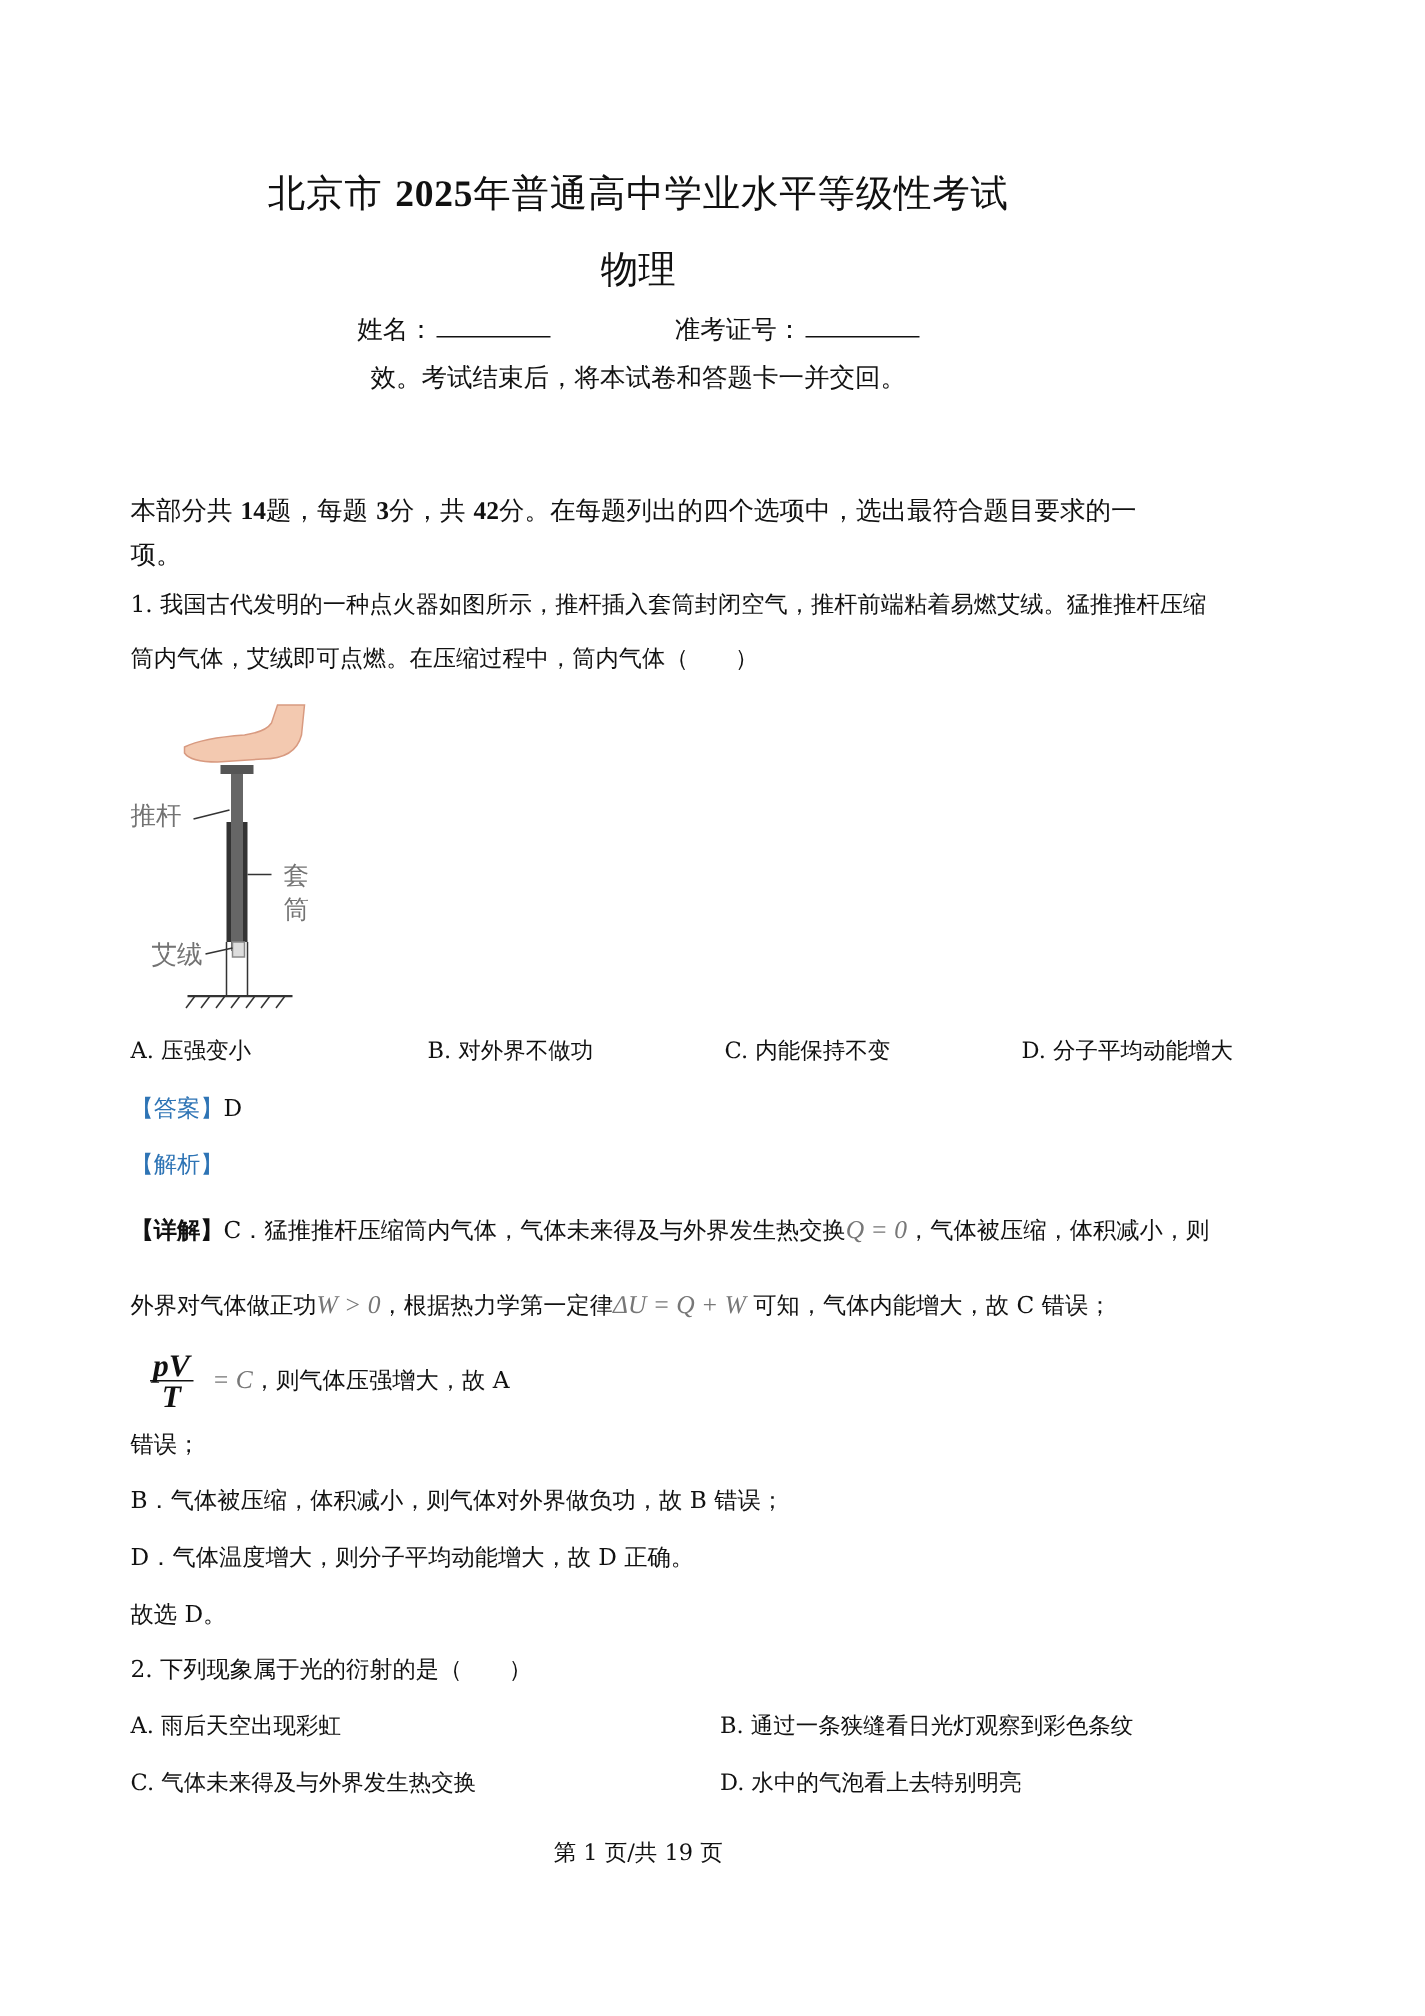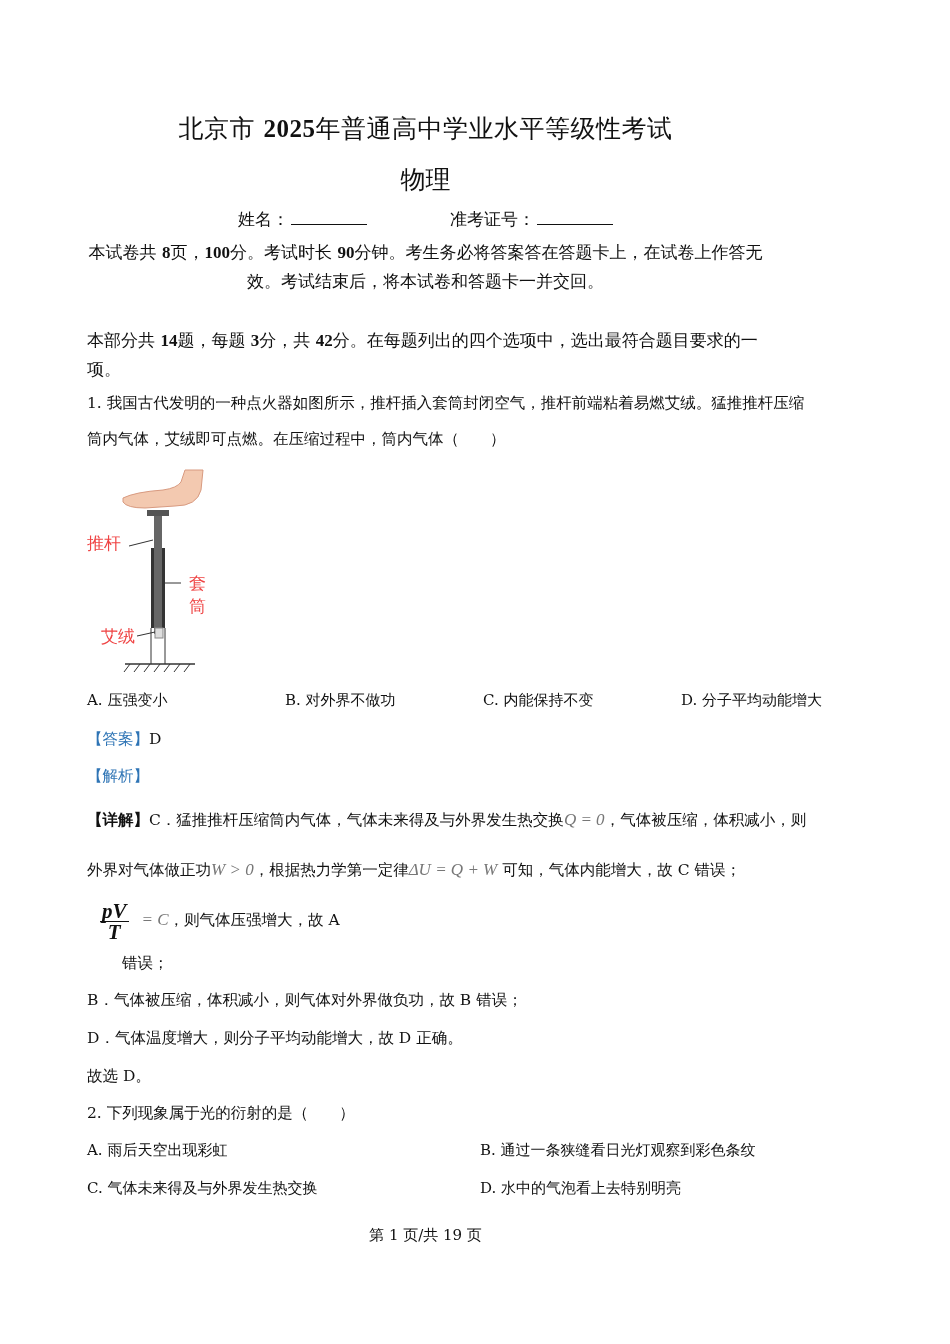--- a/index.html
+++ b/index.html
@@ -19,41 +19,38 @@
   .para { left: 87px; width: 790px; font-size: 17px; line-height: 29px; }
   .num { font-family: "Liberation Serif", serif; font-weight: bold; }
   .q { font-size: 15.5px; line-height: 20px; }
   .label-blue { color: #2e74b5; }
   .opt { position: absolute; font-size: 15px; }
   .formula { font-family: "Liberation Serif", serif; font-style: italic; color: #777; font-size: 17px; }
   .frac { display: inline-block; vertical-align: middle; text-align: center; font-family: "Liberation Serif", serif; font-style: italic; font-size: 21px; line-height: 20px; margin: 0 13px; }
   .frac .top { display: block; border-bottom: 1.5px solid #111; padding: 0 2px; font-weight: bold; }
   .frac .bot { display: block; font-weight: bold; }
   .figure { left: 85px; top: 468px; width: 120px; height: 205px; }
-  .fig-label { position: absolute; font-size: 17px; font-family: "DejaVu Sans", sans-serif; color: #ef4444; }
+  .fig-label { position: absolute; font-size: 17px; font-family: "DejaVu Sans", sans-serif; color: #737373; }
   .footer { top: 1226px; font-size: 15px; }
 </style>
 </head>
 <body>
 
 <div class="abs center title">
   <span>北京市 </span><b>2025</b><span>年普通高中学业水平等级性考试</span>
 </div>
 <div class="abs center subject">物理</div>
 
 <div class="abs center namerow">
   <span>姓名：</span><span class="blank"></span>
   <span class="gap"></span>
   <span>准考证号：</span><span class="blank"></span>
 </div>
 
 <div class="abs center" style="top:238px;font-size:17px;line-height:29px;">
-  <div>
-    <span>本试卷共 </span><span class="num">8</span><span>页，</span><span class="num">100</span><span>分。考试时长 </span><span class="num">90</span><span>分钟。考生务必将答案答在答题卡上，在试卷上作答无</span>
-  </div>
   <div>效。考试结束后，将本试卷和答题卡一并交回。</div>
 </div>
 
 <div class="abs para" style="top:326px;">
   <span>本部分共 </span><span class="num">14</span><span>题，每题 </span><span class="num">3</span><span>分，共 </span><span class="num">42</span><span>分。在每题列出的四个选项中，选出最符合题目要求的一</span><br>
   <span>项。</span>
 </div>
 
 <div class="abs para q" style="top:393px;">1. 我国古代发明的一种点火器如图所示，推杆插入套筒封闭空气，推杆前端粘着易燃艾绒。猛推推杆压缩</div>
 <div class="abs para q" style="top:429px;">筒内气体，艾绒即可点燃。在压缩过程中，筒内气体（　　）</div>
@@ -103,21 +100,21 @@
 
 <div class="abs para q" style="top:810px;">
   <span style="font-weight:bold;">【详解】</span><span>C．猛推推杆压缩筒内气体，气体未来得及与外界发生热交换</span><span class="formula">Q = 0</span><span>，气体被压缩，体积减小，则</span>
 </div>
 <div class="abs para q" style="top:860px;">
   <span>外界对气体做正功</span><span class="formula">W &gt; 0</span><span>，根据热力学第一定律</span><span class="formula">ΔU = Q + W</span><span>  可知，气体内能增大，故 C 错误；</span>
 </div>
 <div class="abs para q" style="top:900px;line-height:40px;">
   <span class="frac"><span class="top">pV</span><span class="bot">T</span></span><span class="formula">= C</span><span>，则气体压强增大，故 A</span>
 </div>
-<div class="abs para q" style="top:953px;margin-left:35px;">错误；</div>
+<div class="abs para q" style="top:953px;">错误；</div>
 <div class="abs para q" style="top:990px;">B．气体被压缩，体积减小，则气体对外界做负功，故 B 错误；</div>
 <div class="abs para q" style="top:1028px;">D．气体温度增大，则分子平均动能增大，故 D 正确。</div>
 <div class="abs para q" style="top:1066px;">故选  D。</div>
 
 <div class="abs para q" style="top:1103px;">2. 下列现象属于光的衍射的是（　　）</div>
 <div class="abs" style="top:1141px;left:0;width:950px;height:22px;">
   <span class="opt" style="left:87px;"><span>A.</span> <span>雨后天空出现彩虹</span></span>
   <span class="opt" style="left:480px;"><span>B.</span> <span>通过一条狭缝看日光灯观察到彩色条纹</span></span>
 </div>
 <div class="abs" style="top:1179px;left:0;width:950px;height:22px;">

